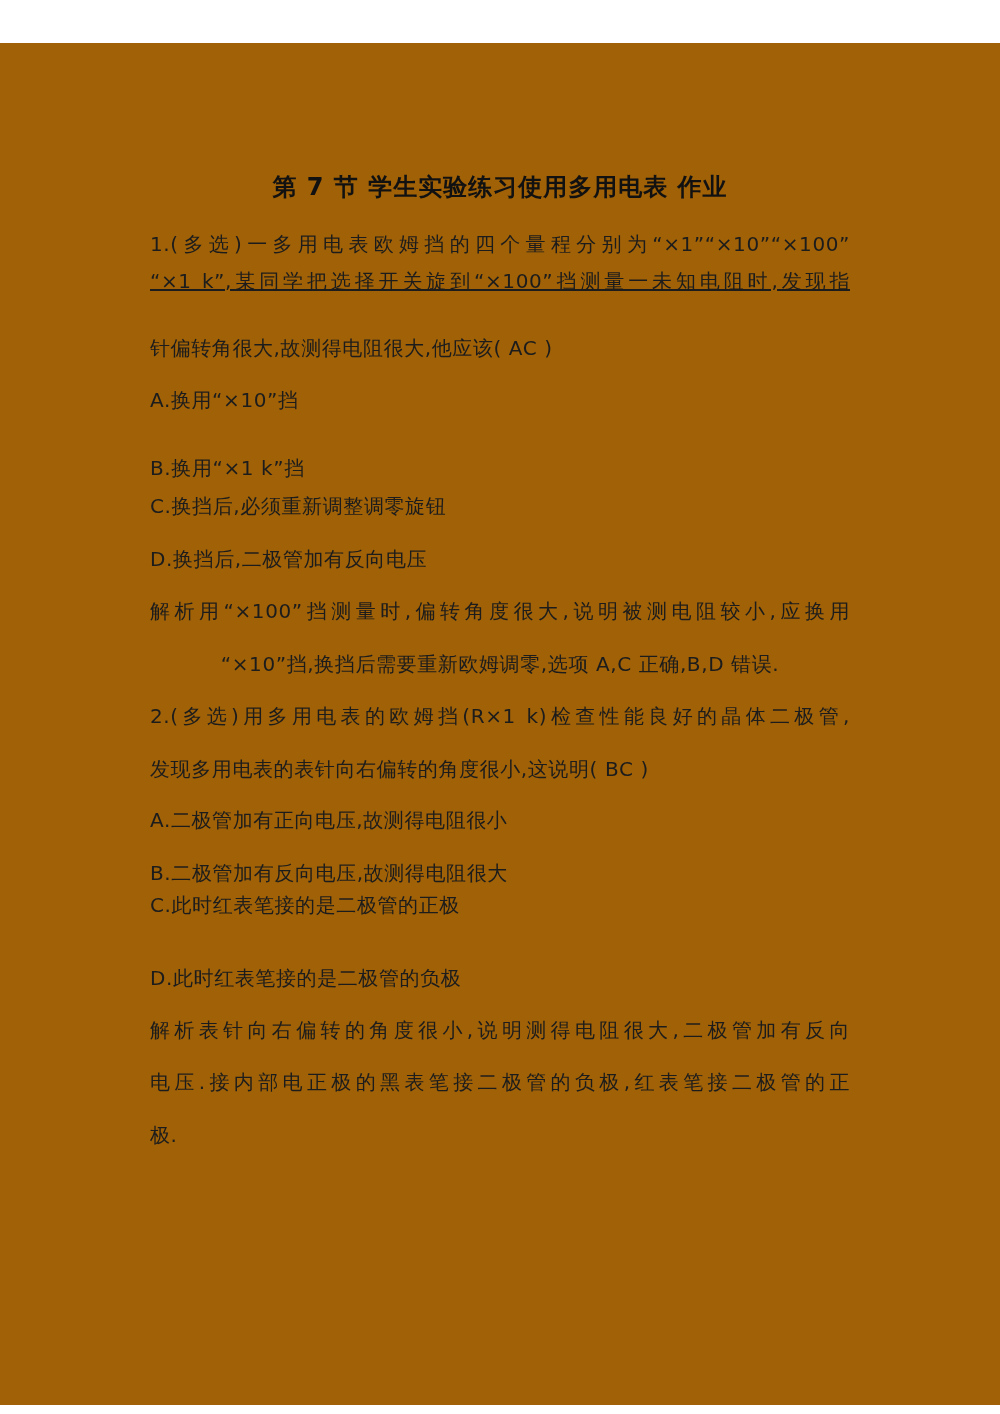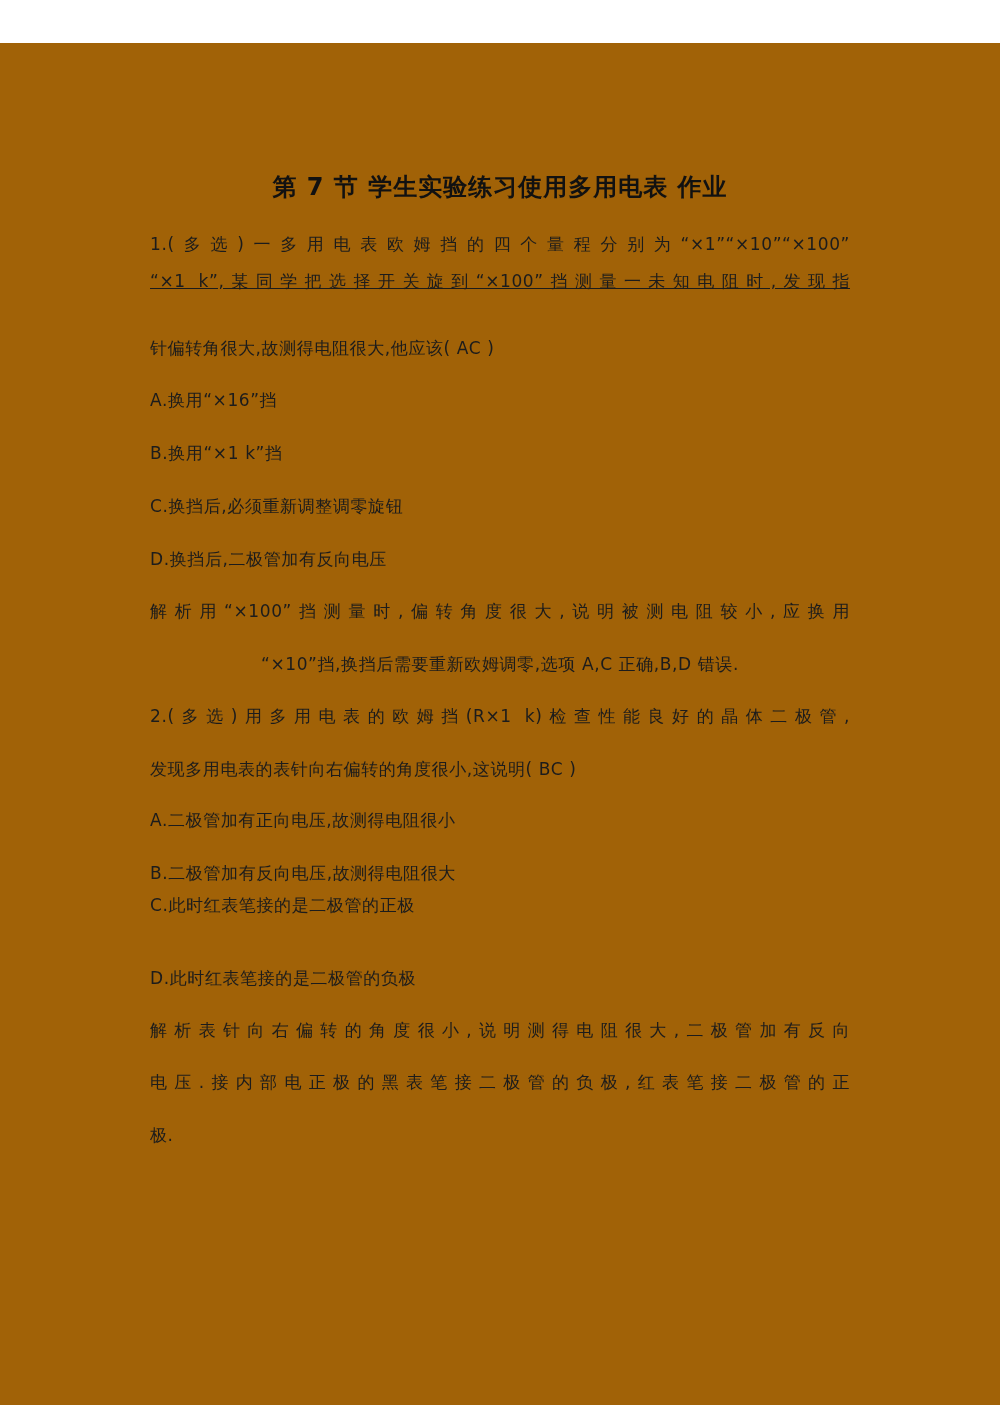--- a/index.html
+++ b/index.html
@@ -33,21 +33,21 @@
       font-size: 24px;
       font-weight: bold;
       letter-spacing: 1px;
       color: #111111;
       white-space: nowrap;
     }
     .line {
       position: absolute;
       left: 150px;
       width: 700px;
-      font-size: 17px;
+      font-size: 20px;
       line-height: 30px;
       letter-spacing: 0.6px;
       white-space: nowrap;
       color: #1c1c1c;
     }
     .justify {
       text-align: justify;
       text-align-last: justify;
     }
   </style>
@@ -56,22 +56,22 @@
 
 <div class="page">
 
   <div class="title">第 7 节  学生实验练习使用多用电表  作业</div>
 
   <div>
     <div class="line justify" style="top:186px;">1.(多选)一多用电表欧姆挡的四个量程分别为“×1”“×10”“×100”</div>
     <div class="line justify" style="top:223px;text-decoration:underline;">“×1  k”,某同学把选择开关旋到“×100”挡测量一未知电阻时,发现指</div>
     <div class="line" style="top:290px;">针偏转角很大,故测得电阻很大,他应该(   AC   )</div>
 
-    <div class="line" style="top:342px;">A.换用“×16”挡</div>
-    <div class="line" style="top:395px;">B.换用“×1  k”挡</div>
+    <div class="line" style="top:342px;">A.换用“×10”挡</div>
+    <div class="line" style="top:410px;">B.换用“×1  k”挡</div>
     <div class="line" style="top:448px;">C.换挡后,必须重新调整调零旋钮</div>
     <div class="line" style="top:501px;">D.换挡后,二极管加有反向电压</div>
 
     <div class="line justify" style="top:553px;">解析用“×100”挡测量时,偏转角度很大,说明被测电阻较小,应换用</div>
     <div class="line" style="top:606px;text-align:center;">“×10”挡,换挡后需要重新欧姆调零,选项 A,C 正确,B,D 错误.</div>
   </div>
 
   <div>
     <div class="line justify" style="top:658px;">2.(多选)用多用电表的欧姆挡(R×1  k)检查性能良好的晶体二极管,</div>
     <div class="line" style="top:711px;">发现多用电表的表针向右偏转的角度很小,这说明(   BC   )</div>

